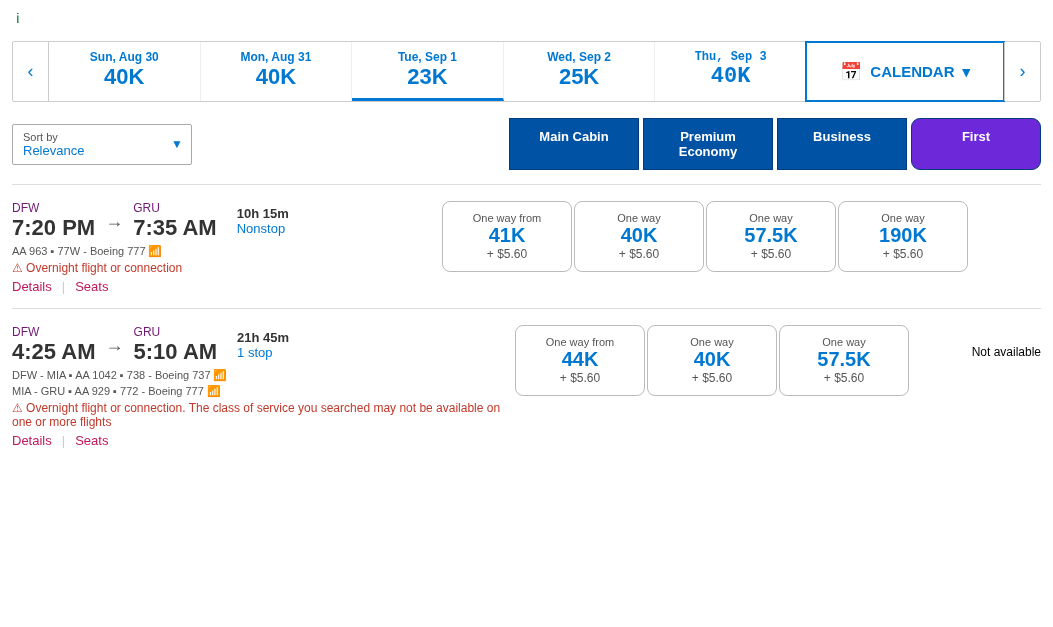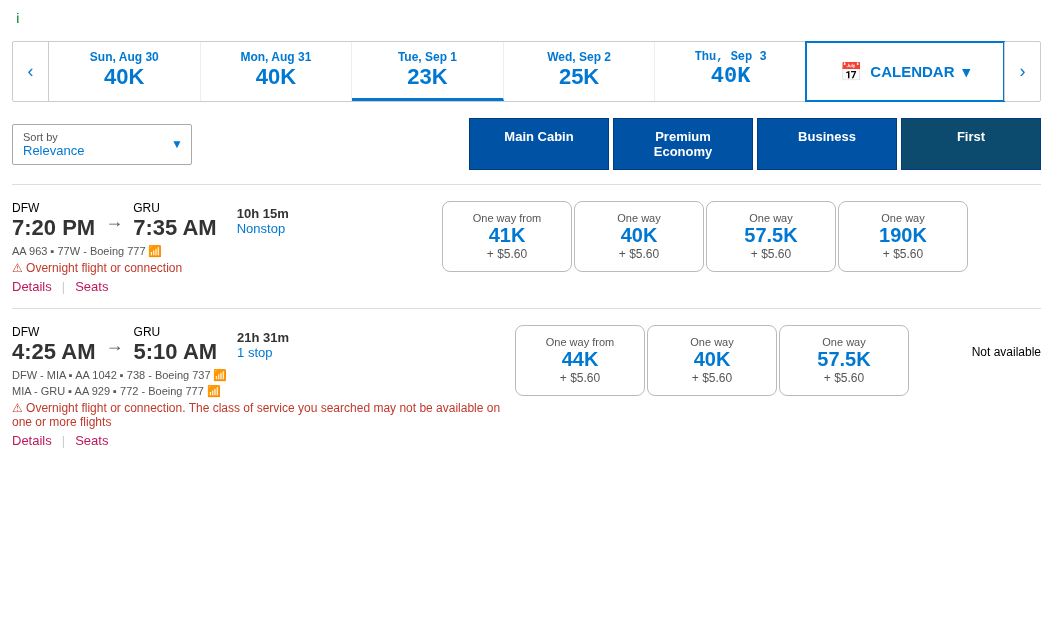--- a/index.html
+++ b/index.html
@@ -103,52 +103,52 @@
     }
     .sort-arrow {
       position: absolute;
       right: 8px;
       top: 50%;
       transform: translateY(-50%);
       color: #0078D2;
       font-size: 12px;
     }
     .cabin-header-btn {
-      width: 140px;
+      width: 130px;
       text-align: center;
       padding: 10px 12px;
       font-weight: bold;
       font-size: 13px;
       color: #fff;
       background: #0052A5;
       border: 1px solid #003d80;
       cursor: pointer;
       margin-right: 2px;
     }
-    .cabin-header-btn.active { background: #0c4a6e; }
+    .cabin-header-btn.active { background: #6d28d9; border-radius: 9px; }
     .cabin-header-btn:last-child { margin-right: 0; }
 
     
     .divider {
       border: none;
       border-top: 1px solid #ddd;
       margin: 6px 12px;
     }
     .flight-info {
       min-width: 430px;
     }
     .flight-times {
       display: flex;
       align-items: center;
       gap: 10px;
       margin-bottom: 4px;
     }
     .airport-code {
       font-size: 12px;
-      color: #000000;
+      color: #701a75;
       font-weight: normal;
     }
     .time {
       font-size: 22px;
       font-weight: bold;
       color: #333;
     }
     .arrow-right { font-size: 18px; color: #555; }
     .duration-stop {
       font-size: 13px;
@@ -342,21 +342,21 @@
           <div>
             <div class="airport-code">DFW</div>
             <div class="time">4:25 AM</div>
           </div>
           <span class="arrow-right">→</span>
           <div>
             <div class="airport-code">GRU</div>
             <div class="time">5:10 AM</div>
           </div>
           <div class="duration-stop">
-            <div class="duration">21h 31m</div>
+            <div class="duration">21h 45m</div>
             <div class="stop">1 stop</div>
           </div>
         </div>
         <div class="flight-meta">DFW - MIA  ▪  AA 1042  ▪  738 - Boeing 737  📶</div>
           <div class="flight-meta-row2">MIA - GRU  ▪  AA 929  ▪  772 - Boeing 777  📶</div>
         <div class="overnight-warning">⚠ Overnight flight or connection. The class of service you searched may not be available on one or more flights</div>
         <div class="flight-links">
           <a class="flight-link">Details</a>
             <span class="link-divider">|</span>
             <a class="flight-link">Seats</a>

